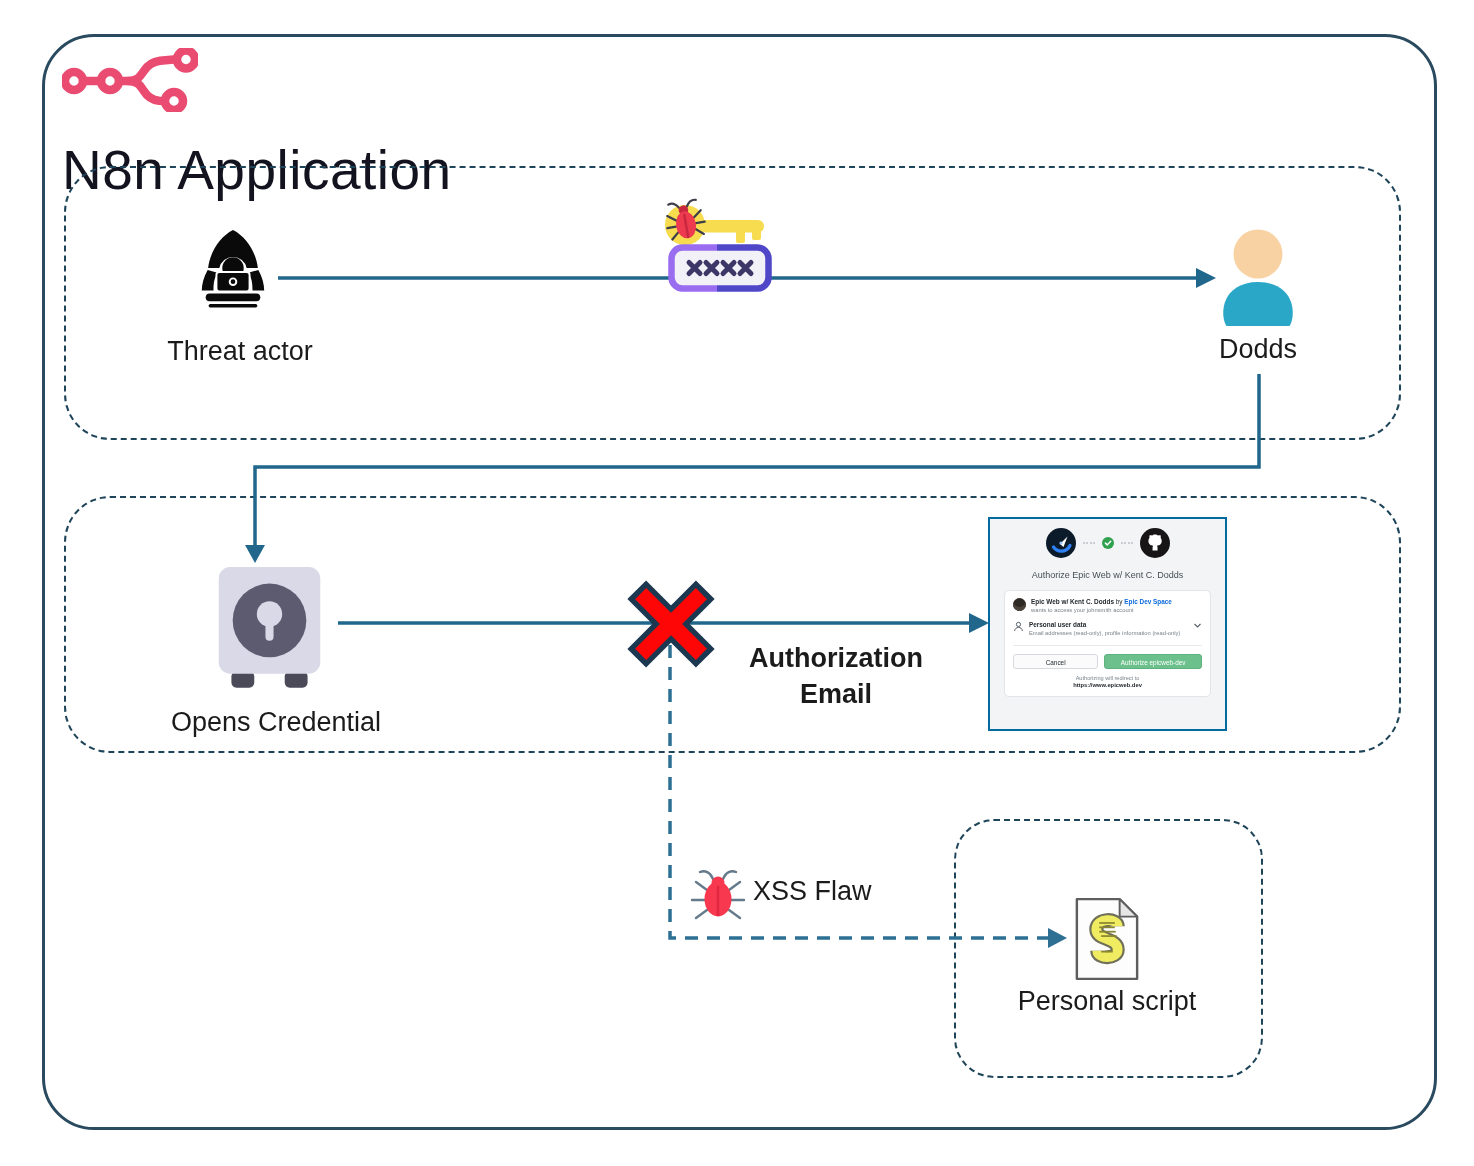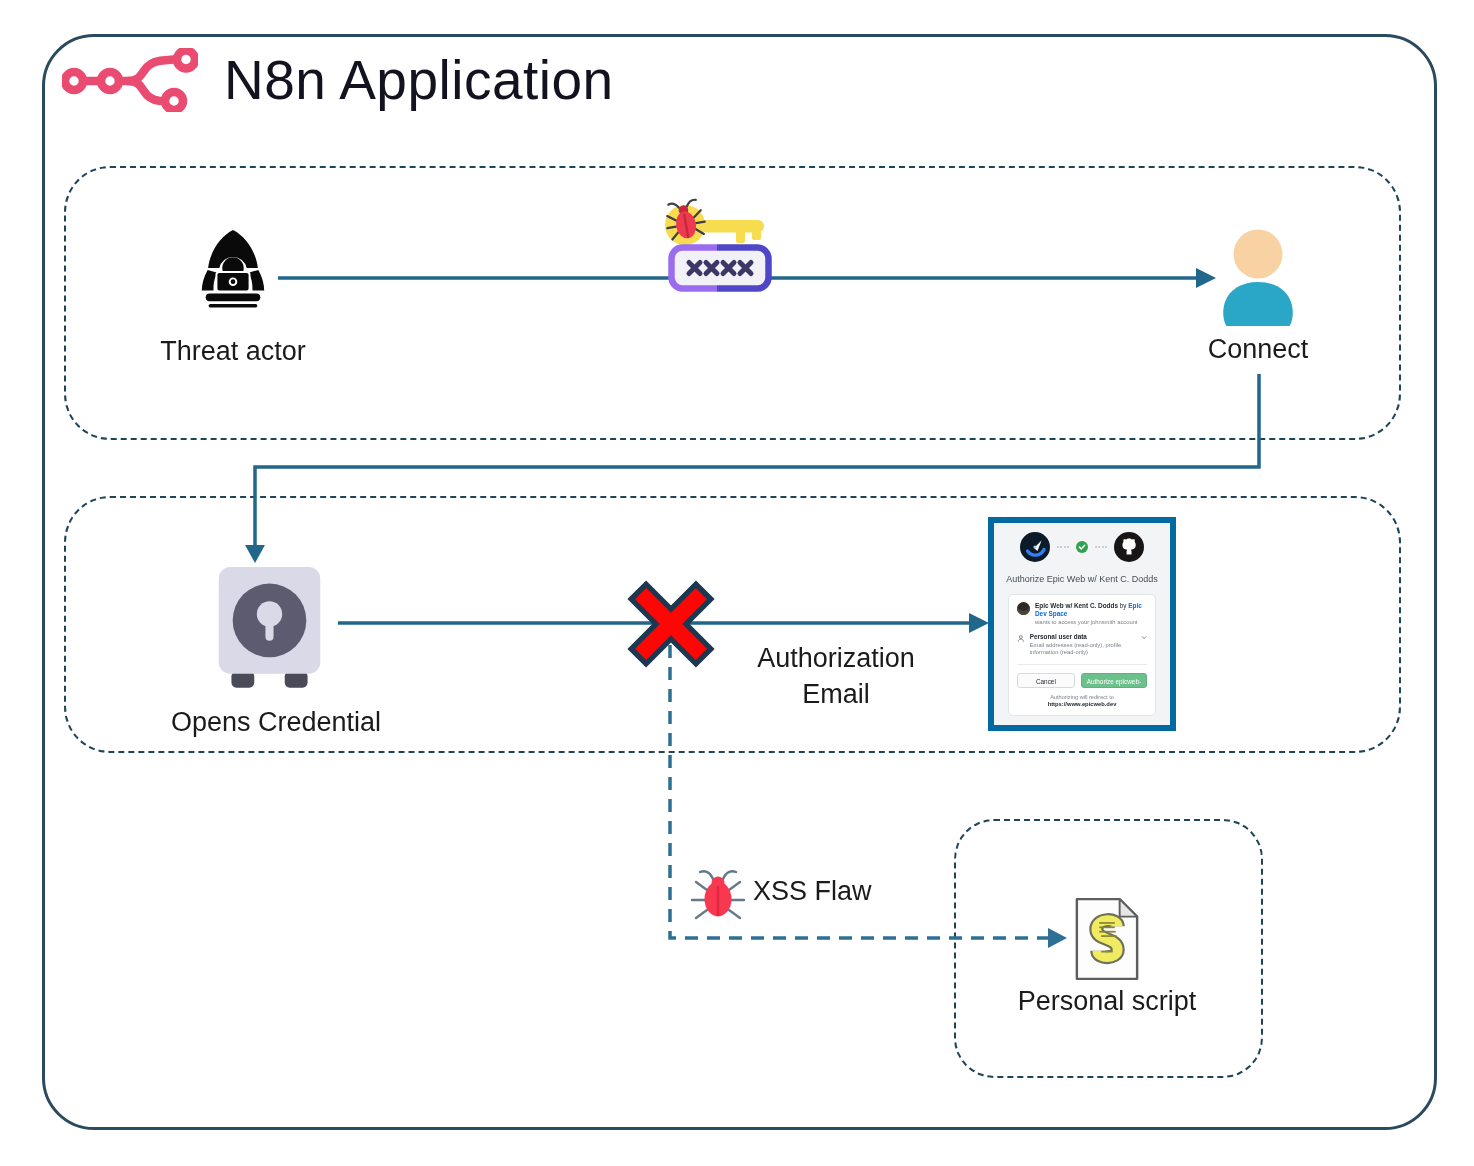--- a/index.html
+++ b/index.html
@@ -4,43 +4,43 @@
 <style>
   html,body{margin:0;padding:0;background:#fff;}
   #canvas{position:relative;width:1474px;height:1166px;background:#ffffff;
           font-family:"Liberation Sans",sans-serif;overflow:hidden;}
 
   
   #outer-frame{position:absolute;left:42px;top:34px;width:1389px;height:1090px;
                border:3px solid #2A4A5F;border-radius:52px;}
 
   
-  #header{position:absolute;left:62px;top:48px;display:flex;gap:26px;}
+  #header{position:absolute;left:62px;top:48px;display:flex;gap:26px;flex-direction:column;}
   #page-title{font-size:55px;font-weight:500;color:#13121F;letter-spacing:.5px;}
 
   
   .stage-box{position:absolute;border:2.5px dashed #1E4459;border-radius:46px;}
   #stage1-box{left:64px;top:166px;width:1333px;height:270px;}
   #stage2-box{left:64px;top:496px;width:1333px;height:253px;}
   #stage3-box{left:954px;top:819px;width:305px;height:255px;border-radius:40px;}
 
   
   #connectors{position:absolute;left:0;top:0;pointer-events:none;}
 
   
   svg.icon{position:absolute;display:block;}
 
   
   .label{position:absolute;font-size:27px;color:#1b1b1b;white-space:nowrap;}
   .label.centered{transform:translateX(-50%);text-align:center;}
-  #authorization-label{line-height:36px;}
-
-  
-  #auth-panel{position:absolute;left:988px;top:517px;width:188px;height:214px;
-              background:#F3F4F6;border:6px solid #0369a1;box-sizing:border-box;}
+  #authorization-label{line-height:36px;font-weight:bold;}
+
+  
+  #auth-panel{position:absolute;left:988px;top:517px;width:239px;height:214px;
+              background:#F3F4F6;border:2px solid #0369a1;box-sizing:border-box;}
   .auth-logos{display:flex;align-items:center;justify-content:center;gap:7px;margin-top:9px;}
   .logo-dots{width:12px;height:0;border-top:2px dotted #C9CED6;}
   .auth-heading{font-size:9px;color:#454D55;text-align:center;margin-top:12px;font-weight:500;}
   .auth-card{background:#fff;border:1px solid #E2E5E8;border-radius:5px;
              margin:10px 14px 0;padding:7px 8px 8px;}
   .app-row{display:flex;gap:5px;align-items:flex-start;}
   .mini-avatar{width:13px;height:13px;border-radius:50%;background:#2E2925;flex:none;
                box-shadow:inset 0 -4px 0 #4c443c;}
   .l1{font-size:6.4px;color:#24292F;line-height:8px;}
   .bold{font-weight:bold;}
@@ -103,21 +103,21 @@
       <path d="M40 2 C26 9 16 26 14.5 41 L26 41 A14.3 14.3 0 0 1 54 41 L65.5 41 C64 26 54 9 40 2 Z"></path>
       <circle cx="40" cy="41" r="11"></circle>
       <path d="M14 43 C10 50 8 58 8 64 L20 64 C20 55 21 50 25 46 Z"></path>
       <path d="M66 43 C70 50 72 58 72 64 L60 64 C60 55 59 50 55 46 Z"></path>
       <rect x="23" y="45" width="34" height="20" rx="3" stroke="#fff" stroke-width="2"></rect>
       <circle cx="40" cy="55" r="3.4" stroke="#fff" stroke-width="2" fill="#0A0A0A"></circle>
       <rect x="12" y="67" width="56" height="8" rx="4"></rect>
       <rect x="15" y="78" width="50" height="3.5" rx="1.75"></rect>
     </g>
   </svg>
-  <div class="label centered" style="left:233px;top:336px">Threat actor</div>
+  <div class="label centered" style="left:240px;top:336px">Threat actor</div>
 
   <svg class="icon" style="left:660px;top:192px" width="114" height="60" viewBox="0 0 114 60">
     <g>
       <rect x="40" y="28" width="64" height="12.5" rx="6" fill="#F6DC4E"></rect>
       <rect x="76" y="37" width="9" height="14" rx="2" fill="#F6DC4E"></rect>
       <rect x="92" y="37" width="9" height="11" rx="2" fill="#F6DC4E"></rect>
       <circle cx="25" cy="33" r="20" fill="#F6DC4E"></circle>
       <g transform="translate(25,27) rotate(-10)">
         <g stroke="#3E3E4A" stroke-width="2.2" stroke-linecap="round" fill="none">
           <path d="M-9 0 L-17 -6"></path>
@@ -151,21 +151,21 @@
       <path d="M38 18.5 L49 29.5 M49 18.5 L38 29.5"></path>
       <path d="M55 18.5 L66 29.5 M66 18.5 L55 29.5"></path>
       <path d="M72 18.5 L83 29.5 M83 18.5 L72 29.5"></path>
     </g>
   </svg>
 
   <svg class="icon" style="left:1212px;top:228px" width="92" height="102" viewBox="0 0 92 102">
     <circle cx="46" cy="26" r="24.5" fill="#F8D2A2"></circle>
     <path d="M46 54 C29 54 17 62 13 74 C10 83 11 93 14.5 98 L77.5 98 C81 93 82 83 79 74 C75 62 63 54 46 54 Z" fill="#2AA6C7"></path>
   </svg>
-  <div class="label centered" style="left:1258px;top:334px">Connect</div>
+  <div class="label centered" style="left:1258px;top:334px">Dodds</div>
 
   <svg class="icon" style="left:206px;top:562px" width="127" height="132" viewBox="0 0 100 104">
     <rect x="20" y="86" width="18" height="13" rx="4" fill="#4B4A59"></rect>
     <rect x="62" y="86" width="18" height="13" rx="4" fill="#4B4A59"></rect>
     <rect x="10" y="4" width="80" height="84" rx="9" fill="#D9D9E8"></rect>
     <circle cx="50" cy="46" r="29" fill="#5C5B70"></circle>
     <circle cx="50" cy="41" r="10" fill="#D9D9E8"></circle>
     <rect x="46.8" y="47" width="6.4" height="15" rx="3.2" fill="#D9D9E8"></rect>
   </svg>
   <div class="label centered" style="left:276px;top:707px">Opens Credential</div>

